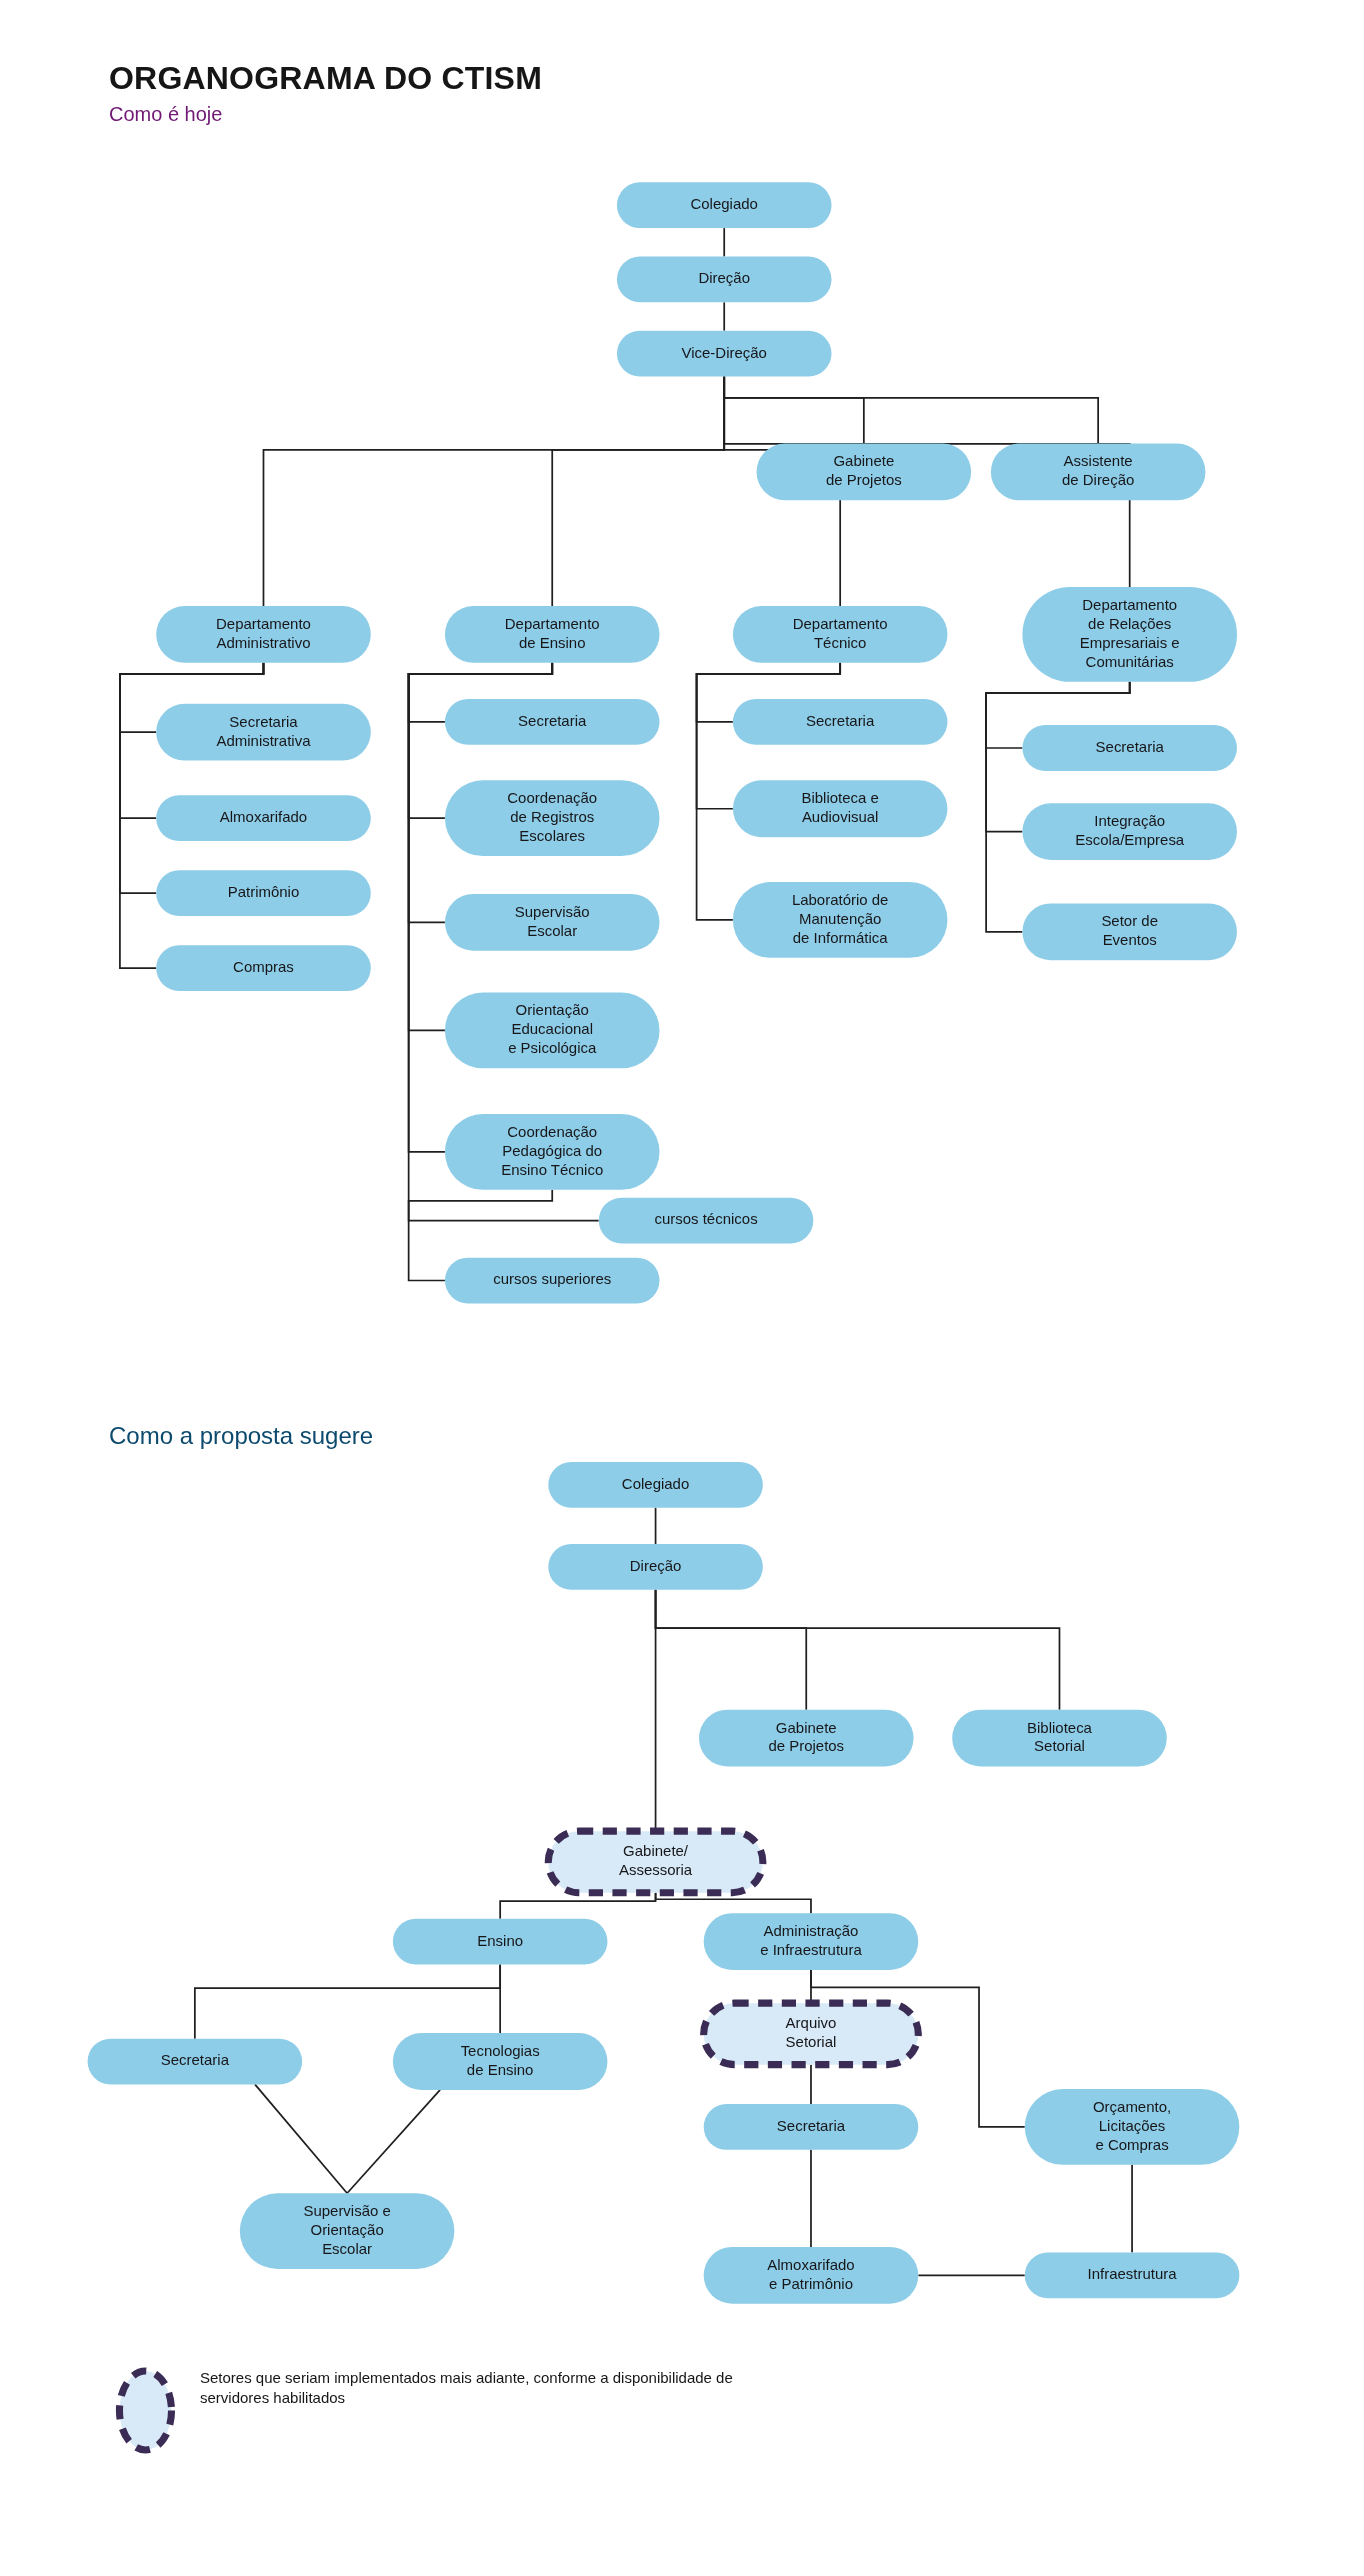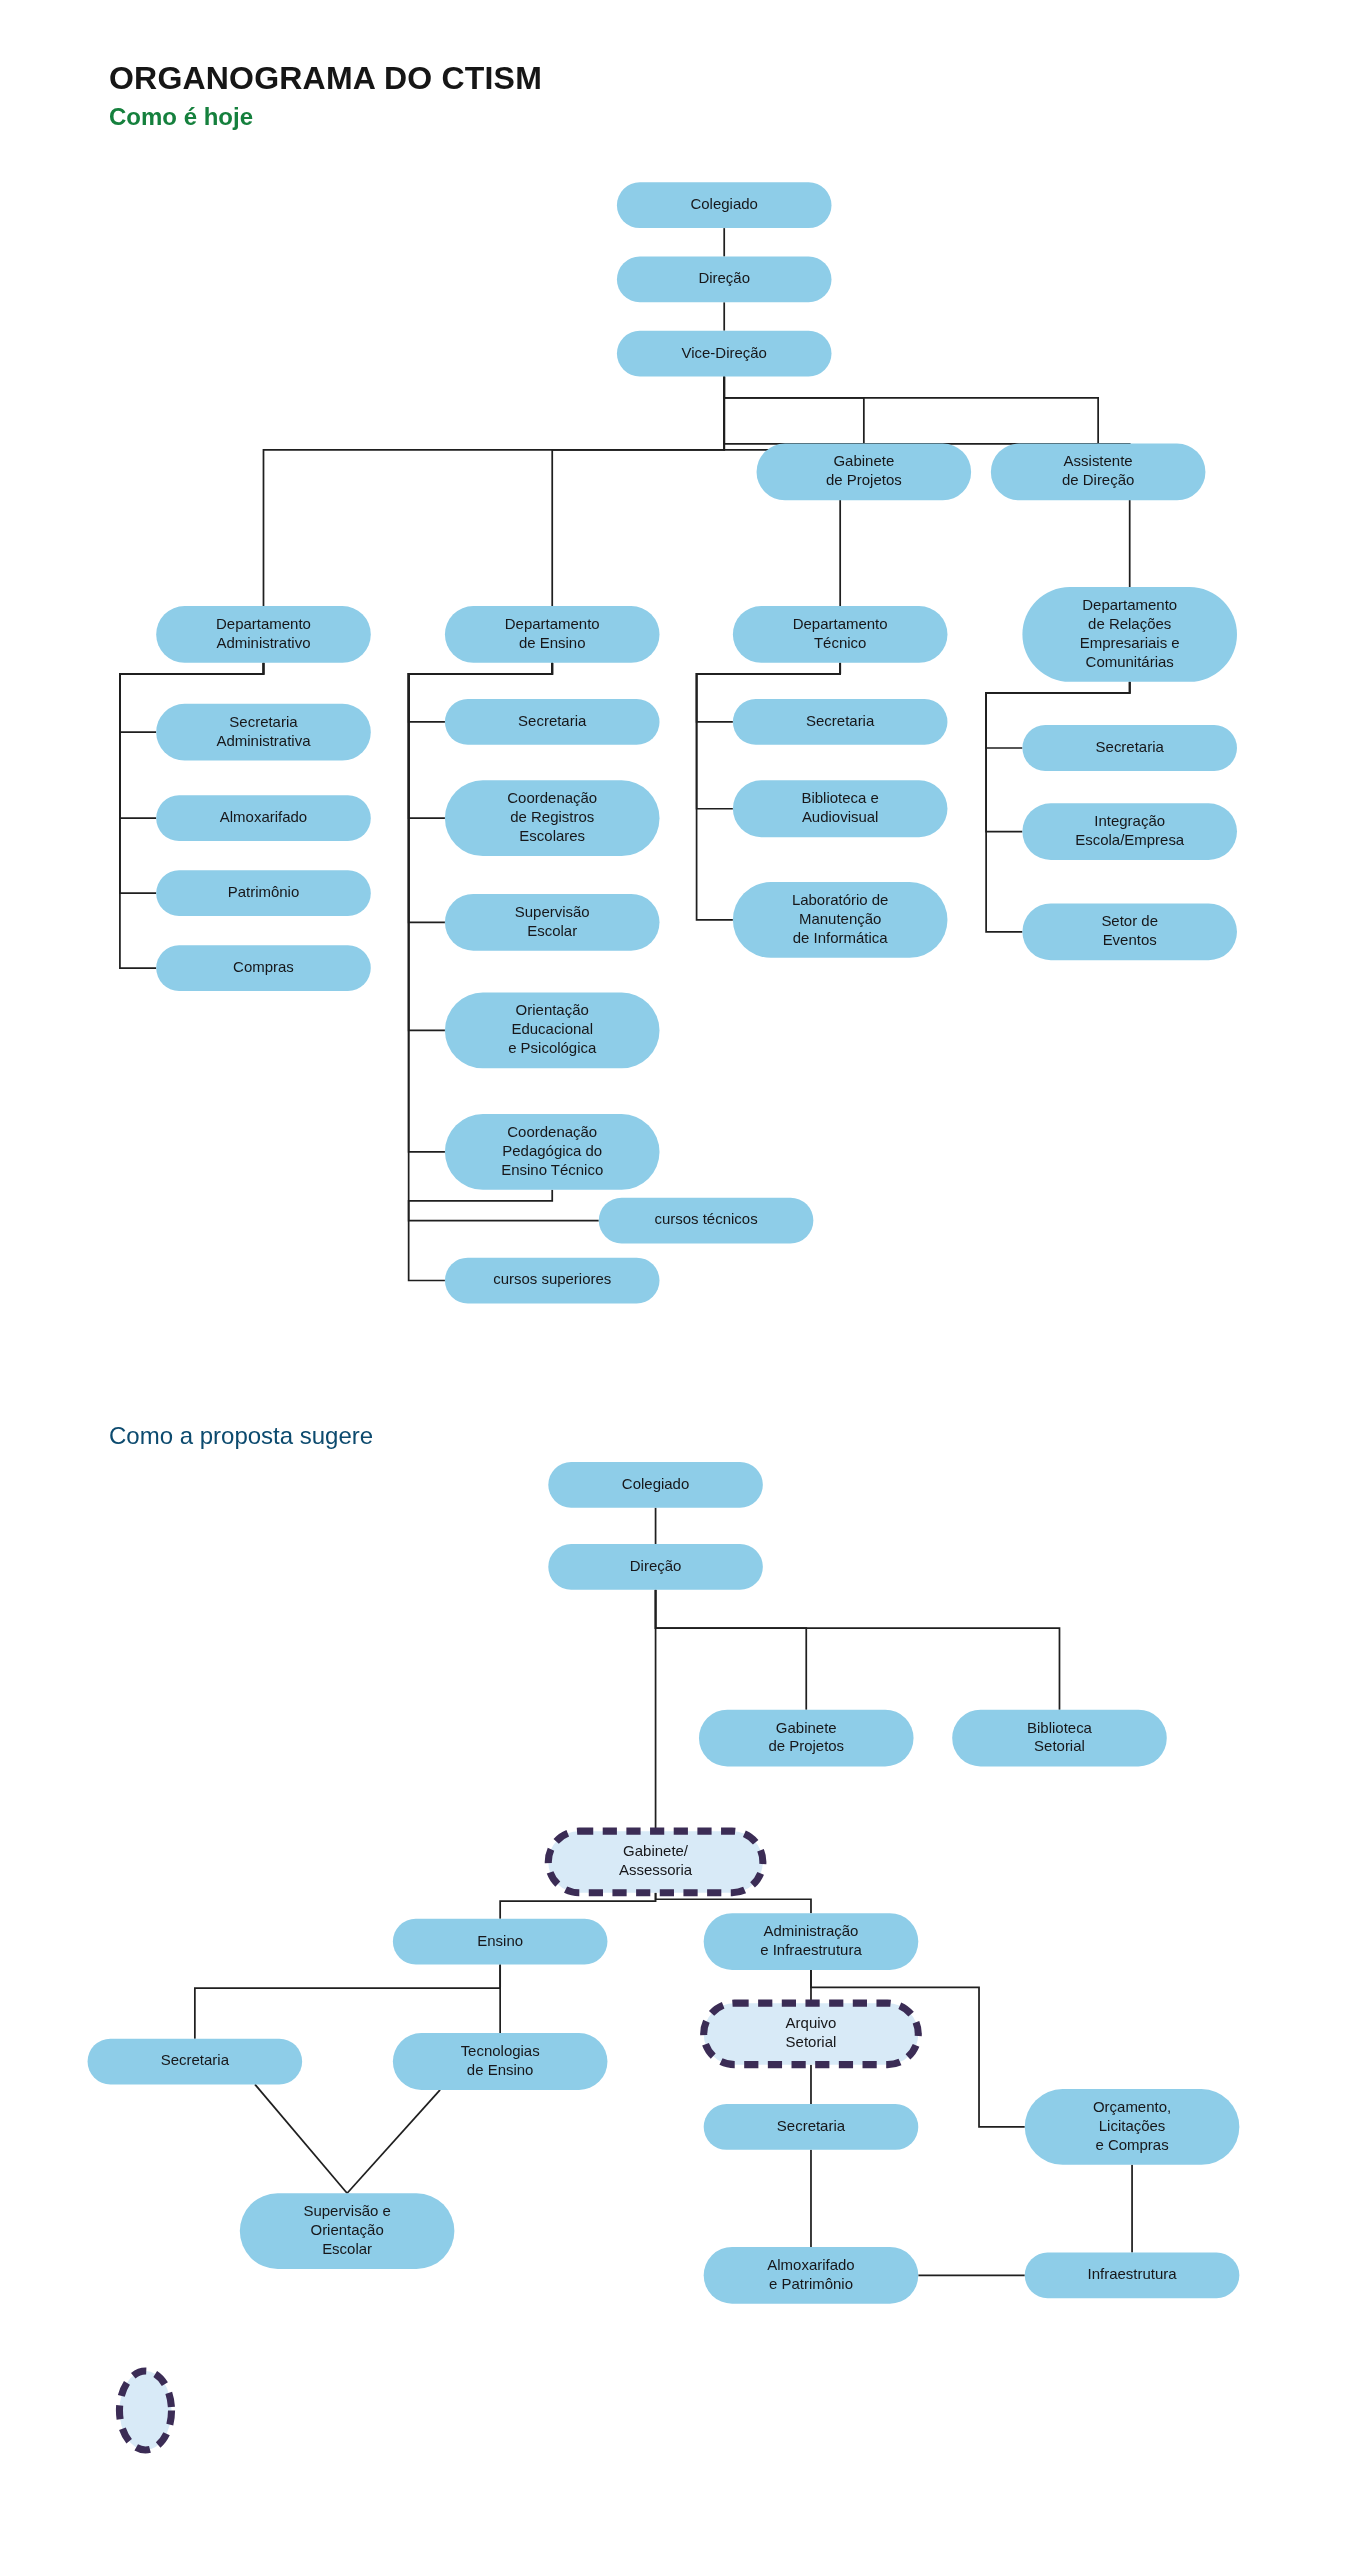--- a/index.html
+++ b/index.html
@@ -18,23 +18,23 @@
     left:109px; top:60px;
     font-size:32px;
     font-weight:bold;
     letter-spacing:0.2px;
     color:#161616;
     white-space:nowrap;
   }
   .title-sub{
     position:absolute;
     left:109px; top:103px;
-    font-size:24px;
-    font-weight:bold;
-    color:#15803d;
+    font-size:20px;
+    font-weight:normal;
+    color:#701a75;
     white-space:nowrap;
   }
   .title-sub2{
     position:absolute;
     left:109px; top:1422px;
     font-size:24px;
     font-weight:normal;
     color:#0c4a6e;
     white-space:nowrap;
   }
@@ -316,15 +316,16 @@
           <rect x="1299" y="2855" width="272" height="58" rx="29" ry="29" class="node-shape"></rect>
           <text x="1435" y="2884" class="node-label">Infraestrutura</text>
         </g>
       </g>
   </svg>
 
   <svg width="71" height="95" style="position:absolute;left:110px;top:2363px;" xmlns="http://www.w3.org/2000/svg" viewBox="0 0 90 120">
     <ellipse cx="45" cy="60" rx="33" ry="50" fill="#d8eaf7" stroke="#3b2c55" stroke-width="9" stroke-dasharray="18 12"></ellipse>
   </svg>
 
+  <div class="legend-text">Setores que seriam implementados mais adiante, conforme a disponibilidade de servidores habilitados</div>
 
 </div>
 
 
 </body></html>

